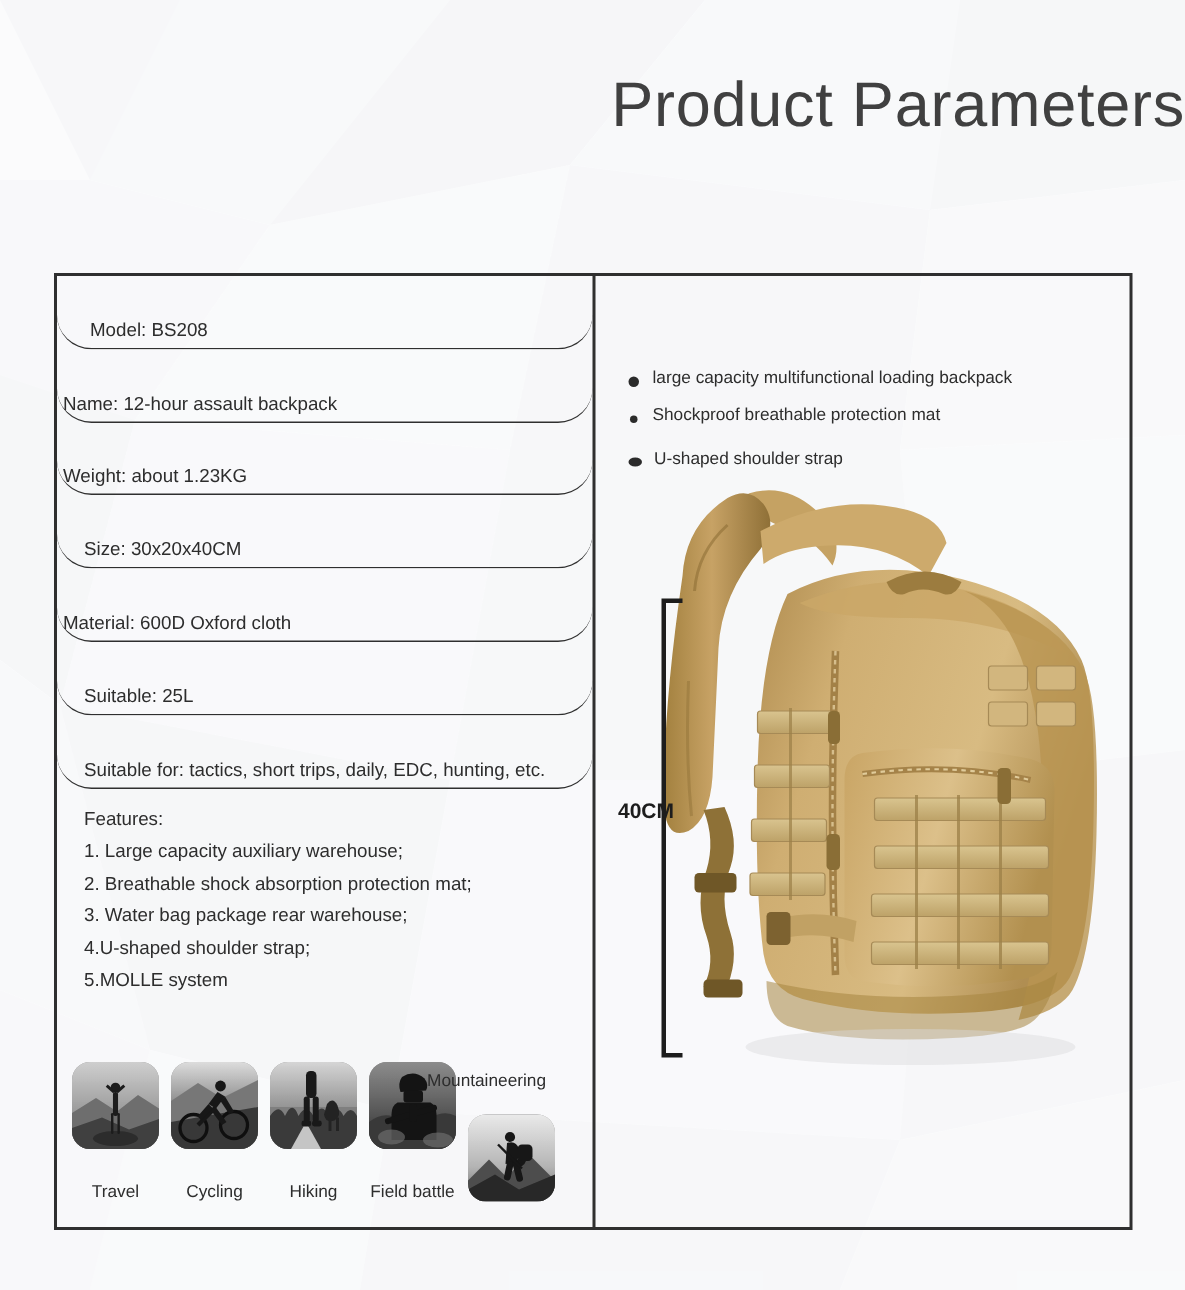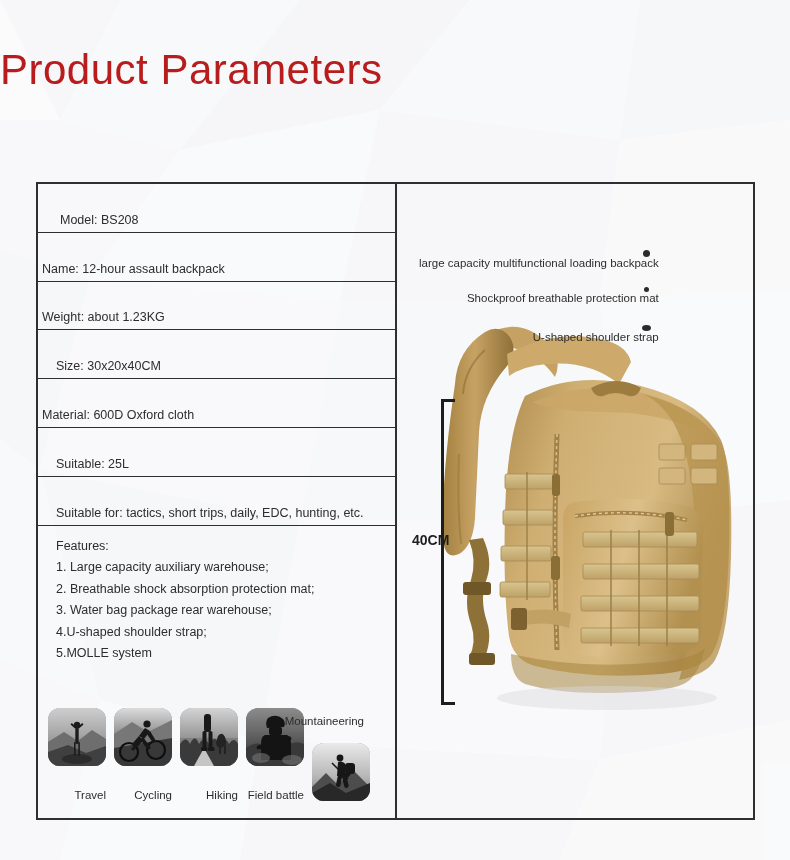--- a/index.html
+++ b/index.html
@@ -23,25 +23,25 @@
     z-index: 0;
     pointer-events: none;
   }
 
   
   #page-title {
     position: absolute;
     top: 46px;
     left: 0;
     width: 790px;
-    text-align: left;
+    text-align: right;
     font-size: 42px;
     font-weight: 400;
     letter-spacing: 0.5px;
-    color: #b91c1c;
+    color: #404040;
     z-index: 3;
   }
 
   
   #spec-frame {
     position: absolute;
     left: 36px;
     top: 182px;
     width: 719px;
     height: 638px;
@@ -65,20 +65,21 @@
     box-sizing: border-box;
     border-bottom: 1.5px solid #2f2f2f;
     display: flex;
     align-items: flex-end;
     padding: 0 0 5px 18px;
     font-size: 12.5px;
     color: #2d2d2d;
     height: 48.8px;
     flex: none;
     white-space: nowrap;
+    border-radius: 23px;
   }
   .spec-row.indent-sm { padding-left: 22px; }
   .spec-row.indent-xs { padding-left: 4px; }
 
   
   #features-block {
     flex: 1;
     box-sizing: border-box;
     padding: 10px 0 0 18px;
     position: relative;
@@ -95,21 +96,21 @@
     position: absolute;
     left: 10px;
     right: 4px;
     bottom: 17px;
     display: flex;
     align-items: flex-end;
   }
   .activity {
     display: flex;
     flex-direction: column;
-    align-items: flex-end;
+    align-items: center;
     margin-right: 8px;
     position: relative;
   }
   .thumb {
     width: 58px;
     height: 58px;
     border-radius: 12px;
     overflow: hidden;
     position: relative;
     background: #8d8d8d;
@@ -142,25 +143,24 @@
     overflow: hidden;
   }
   #bullet-list {
     position: absolute;
     left: 22px;
     top: 62px;
     z-index: 4;
   }
   .bullet-item {
     display: flex;
-    align-items: flex-end;
+    align-items: center;
     font-size: 11.5px;
     color: #2d2d2d;
     white-space: nowrap;
-    flex-direction: column;
   }
   .bullet-item.b1 { margin-bottom: 13px; }
   .bullet-item.b2 { margin-bottom: 17px; }
   .bullet-dot {
     width: 7px; height: 7px;
     border-radius: 50%;
     background: #2b2b2b;
     margin-right: 9px;
     margin-top: 4px;
     flex: none;

